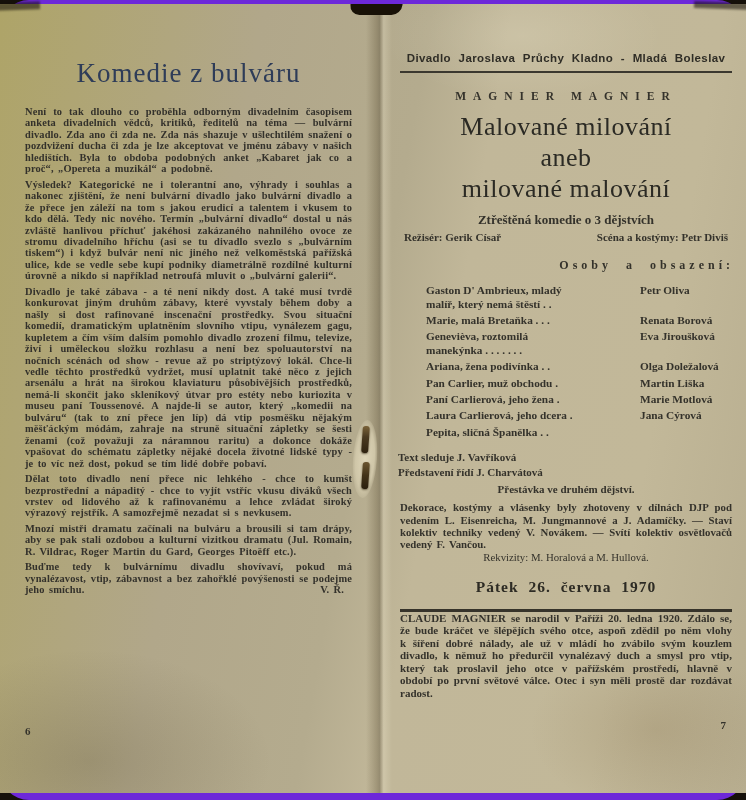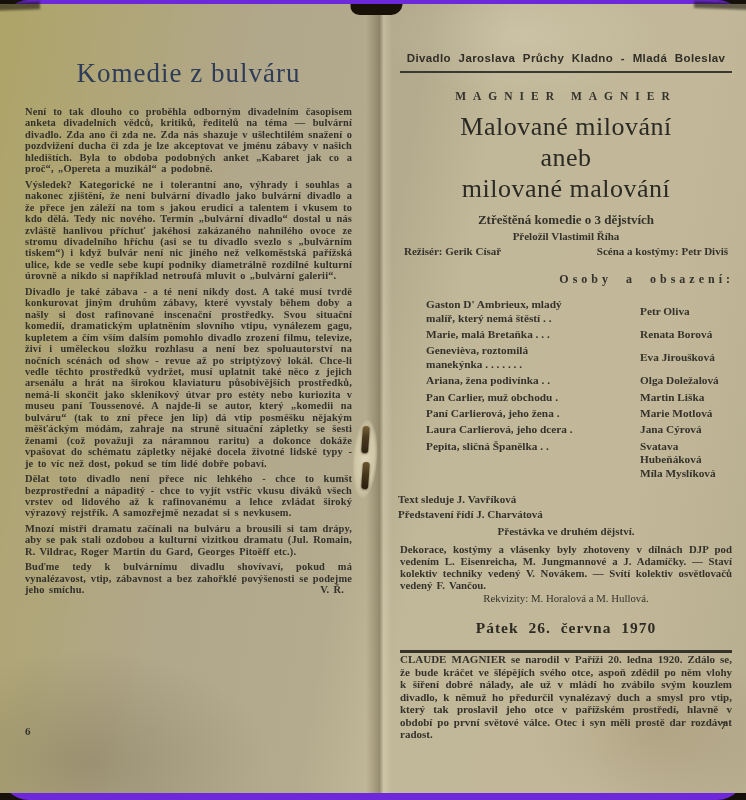--- a/index.html
+++ b/index.html
@@ -84,21 +84,21 @@
   .play-title .tl{ font-size:26px; font-weight:500; line-height:31px; letter-spacing:.5px; }
   .subtitle{ text-align:center; font-size:13px; font-weight:700; margin-top:8px; }
   .translator{ text-align:center; font-size:11px; font-weight:700; margin-top:2px; }
   .credits{ display:flex; justify-content:space-between; padding:3px 6px 0 6px;
             font-size:11px; font-weight:700; }
   .cast-heading{
     text-align:right; font-size:12px; font-weight:700;
     letter-spacing:4px; word-spacing:7px; margin-top:15px;
   }
   .cast-list{ margin:11px 0 0 28px; }
-  .cast-row{ display:flex; align-items:center; margin-bottom:2.5px;
+  .cast-row{ display:flex; align-items:flex-start; margin-bottom:2.5px;
              font-size:11.3px; font-weight:700; line-height:13.8px; }
   .cast-row:last-child{ align-items:flex-start; }
   .cast-role{ flex:0 0 214px; white-space:pre-line; }
   .cast-actor{ white-space:pre-line; }
   .crew{ text-align:left; font-size:11px; font-weight:700; line-height:14.5px; margin-top:11px; }
   .intermission{ text-align:center; font-size:11px; font-weight:700; margin-top:4px; }
   .production{
     font-size:10.8px; font-weight:700; line-height:12.1px;
     text-align:justify; word-spacing:1.5px; margin-top:6px; padding:0 2px;
   }
@@ -136,21 +136,20 @@
     <section class="page page-right">
       <div class="theatre">Divadlo Jaroslava Průchy Kladno - Mladá Boleslav</div>
       <div class="rule-thin"></div>
       <div class="author">MAGNIER MAGNIER</div>
       <div class="play-title">
         <div class="tl">Malované milování</div>
         <div class="tl">aneb</div>
         <div class="tl">milované malování</div>
       </div>
       <div class="subtitle">Ztřeštěná komedie o 3 dějstvích</div>
-      <div class="translator">Přeložil Vlastimil Říha</div>
       <div class="credits">
         <span>Režisér: Gerik Císař</span>
         <span>Scéna a kostýmy: Petr Diviš</span>
       </div>
       <div class="cast-heading">Osoby a obsazení:</div>
 
       <div class="cast-list">
         <div class="cast-row">
           <div class="cast-role">Gaston D' Ambrieux, mladý
 malíř, který nemá štěstí . .</div>
@@ -176,22 +175,20 @@
         <div class="cast-row">
           <div class="cast-role">Paní Carlierová, jeho žena .</div>
           <div class="cast-actor">Marie Motlová</div>
         </div>
         <div class="cast-row">
           <div class="cast-role">Laura Carlierová, jeho dcera .</div>
           <div class="cast-actor">Jana Cýrová</div>
         </div>
         <div class="cast-row">
           <div class="cast-role">Pepita, sličná Španělka . .</div>
-          <div class="cast-actor">Svatava Hubeňáková
-Míla Myslíková</div>
         </div>
       </div>
 
       <div class="crew">
         <div>Text sleduje J. Vavříková</div>
         <div>Představení řídí J. Charvátová</div>
       </div>
       <div class="intermission">Přestávka ve druhém dějství.</div>
       <p class="production">Dekorace, kostýmy a vlásenky byly zhotoveny v dílnách DJP pod vedením L. Eisenreicha, M. Jungmannové a J. Adamíčky. — Staví kolektiv techniky vedený V. Novákem. — Svítí kolektiv osvětlovačů vedený F. Vančou.</p>
       <div class="props">Rekvizity: M. Horalová a M. Hullová.</div>

